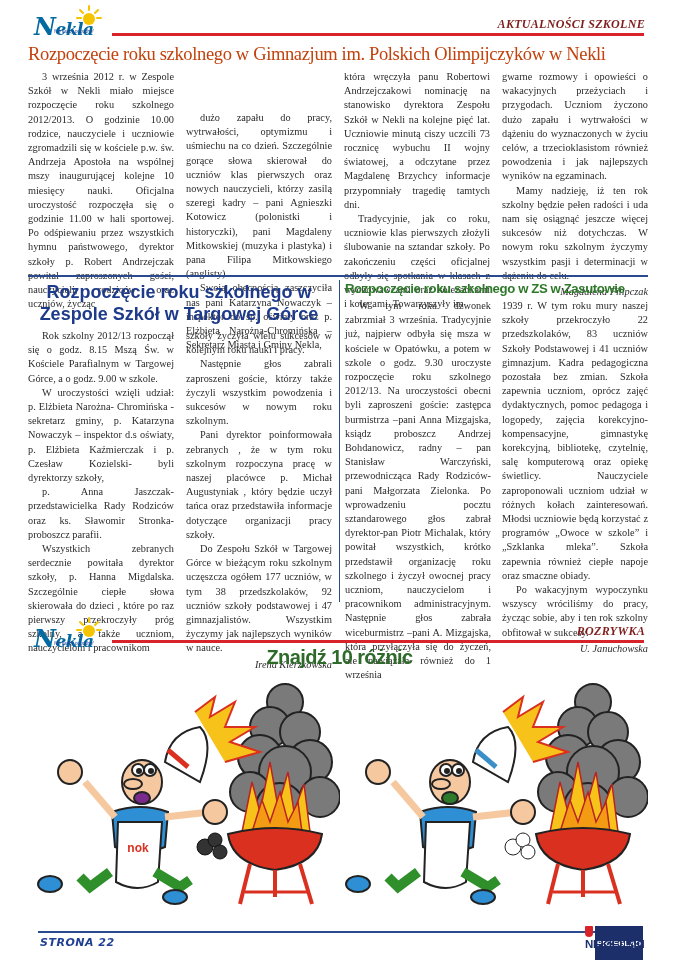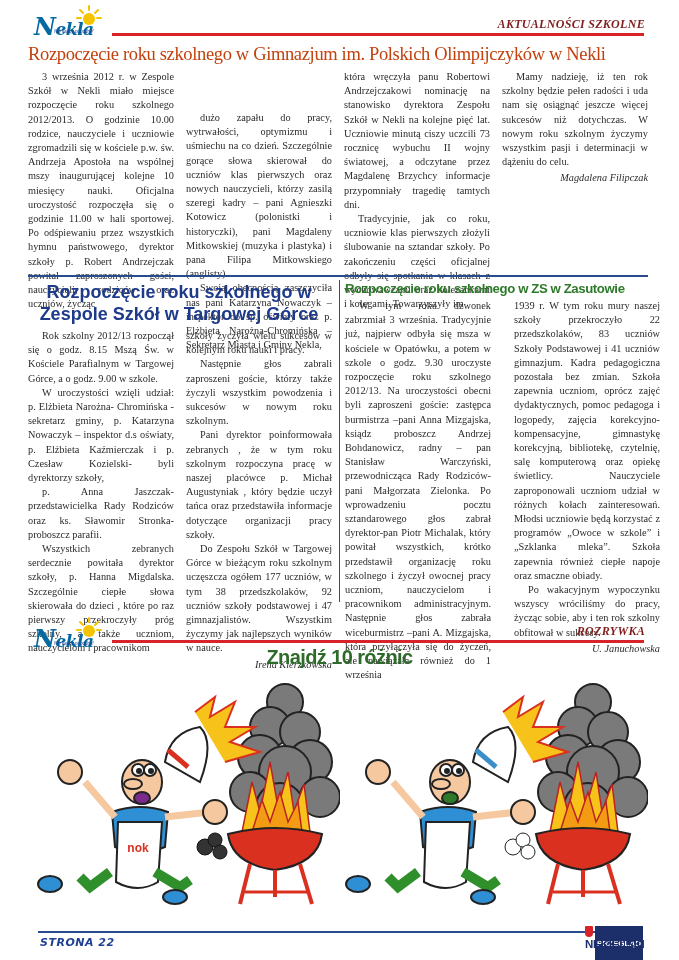--- a/index.html
+++ b/index.html
@@ -64,20 +64,21 @@
 </div>
 <div class="col" style="left:186px; top:70px; width:146px;margin-top:41px;">
   <p>dużo zapału do pracy, wytrwałości, optymizmu i uśmiechu na co dzień. Szczególnie gorące słowa skierował do uczniów klas pierwszych oraz nowych nauczycieli, którzy zasilą szeregi kadry – pani Agnieszki Kotowicz (polonistki i historyczki), pani Magdaleny Mitkowskiej (muzyka i plastyka) i pana Filipa Mitkowskiego (anglisty).</p>
   <p>Swoją obecnością zaszczyciła nas pani Katarzyna Nowaczyk – inspektor do sp. oświaty oraz p. Elżbieta Narożna-Chromińska – Sekretarz Miasta i Gminy Nekla,</p>
 </div>
 <div class="col" style="left:344px; top:70px; width:146px;">
   <p style="text-indent:0">która wręczyła panu Robertowi Andrzejczakowi nominację na stanowisko dyrektora Zespołu Szkół w Nekli na kolejne pięć lat. Uczniowie minutą ciszy uczcili 73 rocznicę wybuchu II wojny światowej, a odczytane przez Magdalenę Brzychcy informacje przypomniały tragedię tamtych dni.</p>
   <p>Tradycyjnie, jak co roku, uczniowie klas pierwszych złożyli ślubowanie na sztandar szkoły. Po zakończeniu części oficjalnej odbyły się spotkania w klasach z wychowawcami oraz koleżankami i kolegami. Towarzyszyły im</p>
 </div>
 <div class="col" style="left:502px; top:70px; width:146px;">
+  <p style="text-indent:0">gwarne rozmowy i opowieści o wakacyjnych przeżyciach i przygodach. Uczniom życzono dużo zapału i wytrwałości w dążeniu do wyznaczonych w życiu celów, a trzecioklasistom również powodzenia i jak najlepszych wyników na egzaminach.</p>
   <p>Mamy nadzieję, iż ten rok szkolny będzie pełen radości i uda nam się osiągnąć jeszcze więcej sukcesów niż dotychczas. W nowym roku szkolnym życzymy wszystkim pasji i determinacji w dążeniu do celu.</p>
   <p class="sig">Magdalena Filipczak</p>
 </div>
 
 <div class="blue-rule" style="left:28px; top:275px; width:620px;"></div>
 
 <div class="headline-blue">
   <div>Rozpoczęcie  roku szkolnego w</div>
   <div>Zespole Szkół w Targowej Górce</div>
 </div>
@@ -94,21 +95,21 @@
   <p>Do Zespołu Szkół w Targowej Górce w bieżącym roku szkolnym uczęszcza ogółem 177 uczniów, w tym 38 przedszkolaków, 92 uczniów szkoły podstawowej i 47 gimnazjalistów. Wszystkim życzymy jak najlepszych wyników w nauce.</p>
   <p class="sig">Irena Kierzkowska</p>
 </div>
 
 <div class="vrule" style="left:339px; top:280px; height:322px;"></div>
 
 <div class="headline-green">Rozpoczęcie roku szkolnego w ZS w Zasutowie</div>
 <div class="col" style="left:345px; top:299px; width:146px;">
   <p>W tym roku dzwonek zabrzmiał 3 września. Tradycyjnie już, najpierw odbyła się msza w kościele w Opatówku, a potem w szkole o godz. 9.30 uroczyste rozpoczęcie roku szkolnego 2012/13. Na uroczystości obecni byli zaproszeni goście: zastępca burmistrza –pani Anna Mizgajska, ksiądz proboszcz Andrzej Bohdanowicz, radny – pan Stanisław Warczyński, przewodnicząca Rady Rodziców-pani Małgorzata Zielonka. Po wprowadzeniu pocztu sztandarowego głos zabrał dyrektor-pan Piotr Michalak, który powitał wszystkich, krótko przedstawił organizację roku szkolnego i życzył owocnej pracy uczniom, nauczycielom i pracownikom administracyjnym. Następnie głos zabrała wiceburmistrz –pani A. Mizgajska, która przyłączyła się do życzeń, ale nawiązała również do 1 września</p>
 </div>
-<div class="col" style="left:502px; top:299px; width:146px;margin-left:12px;">
+<div class="col" style="left:502px; top:299px; width:146px;">
   <p style="text-indent:0">1939 r. W tym roku mury naszej szkoły przekroczyło 22 przedszkolaków, 83 uczniów Szkoły Podstawowej i 41 uczniów gimnazjum. Kadra pedagogiczna pozostała bez zmian. Szkoła zapewnia uczniom, oprócz zajęć dydaktycznych, pomoc pedagoga i logopedy, zajęcia korekcyjno-kompensacyjne, gimnastykę korekcyjną, bibliotekę, czytelnię, salę komputerową oraz opiekę świetlicy. Nauczyciele zaproponowali uczniom udział w różnych kołach zainteresowań. Młodsi uczniowie będą korzystać z programów „Owoce w szkole” i „Szklanka mleka”. Szkoła zapewnia również ciepłe napoje oraz smaczne obiady.</p>
   <p>Po wakacyjnym wypoczynku wszyscy wróciliśmy do pracy, życząc sobie, aby i ten rok szkolny obfitował w sukcesy.</p>
   <p class="sig">U. Januchowska</p>
 </div>
 
 <div class="logo" style="left:34px; top:616px;">
   <svg class="sun" viewBox="0 0 26 26">
     <circle cx="13" cy="15" r="6" fill="#f5c400"></circle>
     <g stroke="#f5c400" stroke-width="2" stroke-linecap="round">
       <line x1="13" y1="2" x2="13" y2="6"></line>

